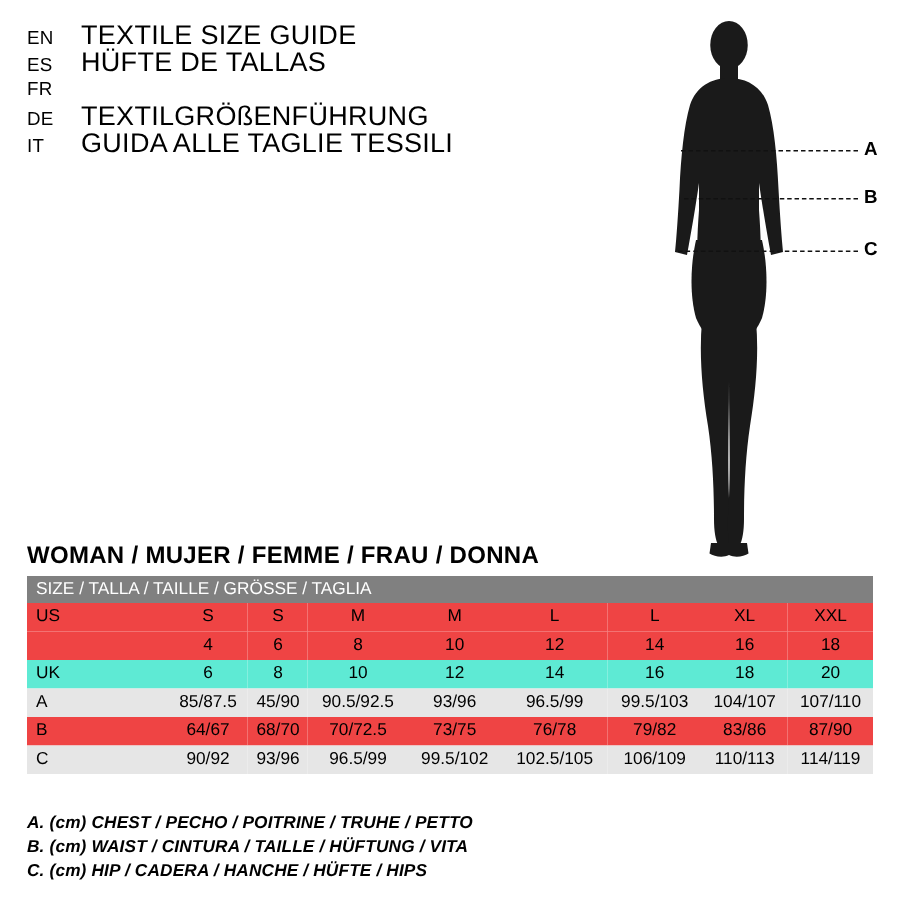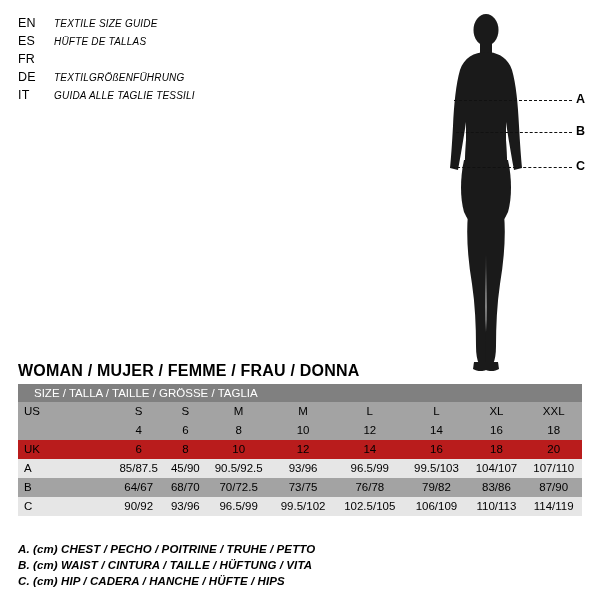--- a/index.html
+++ b/index.html
@@ -34,23 +34,22 @@
     line-height: 18px;
     font-size: 12.5px;
     letter-spacing: 0.2px;
   }
   .lang-code {
     width: 36px;
     flex: 0 0 36px;
     font-size: 12.5px;
   }
   .lang-title {
-    font-size: 10px;
+    font-size: 18px;
     white-space: nowrap;
-    font-style: italic;
   }
 
   
   .figure-wrap {
     position: absolute;
     left: 430px;
     top: 8px;
     width: 160px;
     height: 370px;
   }
@@ -94,33 +93,33 @@
     height: 19px;
     line-height: 19px;
     text-align: center;
     font-weight: normal;
     border: 0;
   }
   .size-table .hdr td {
     background: #808080;
     color: #ffffff;
     text-align: left;
-    padding-left: 16px;
+    padding-left: 6px;
     font-size: 11.5px;
     height: 18px;
     line-height: 18px;
   }
   .size-table .rowlabel {
     text-align: left;
     padding-left: 6px;
     width: 88px;
   }
   .band-a { background: #e6e6e6; }
-  .band-b { background: #a3a3a3; }
-  .band-c { background: #b91c1c; }
+  .band-b { background: #ef4444; }
+  .band-c { background: #5eead4; }
 
   
   .notes {
     position: absolute;
     left: 18px;
     top: 541px;
     width: 560px;
   }
   .note {
     font-size: 11.5px;

